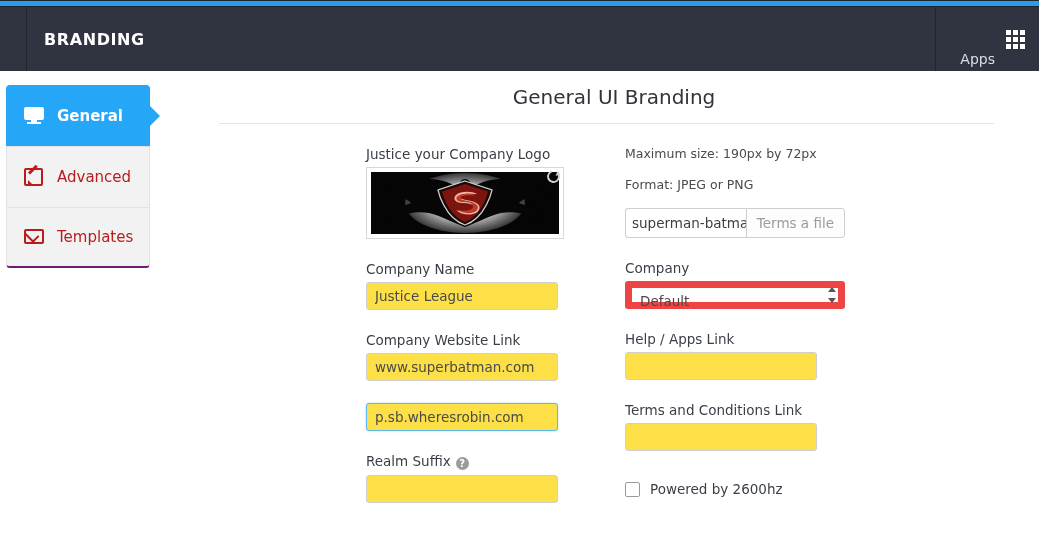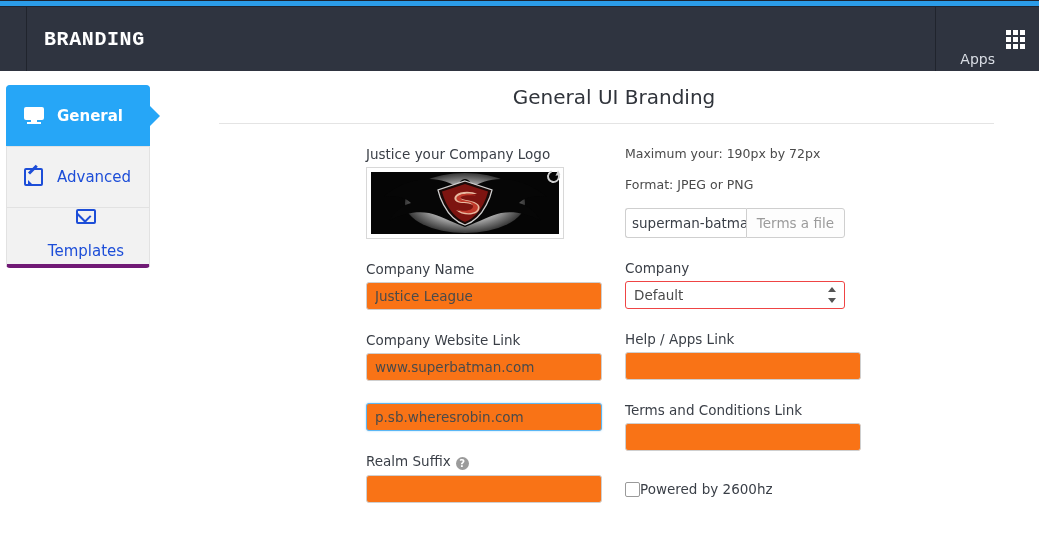--- a/index.html
+++ b/index.html
@@ -25,21 +25,21 @@
     position:absolute; left:0; top:7px; width:1039px; height:64px;
     background:#2f3440;
   }
   #header-left-divider {
     position:absolute; left:26px; top:0; width:1px; height:64px;
     background:#20242d;
   }
   #brand-title {
     position:absolute; left:44px; top:0; height:64px;
     display:flex; align-items:center;
-    color:#ffffff; font-size:20px; font-weight:bold; letter-spacing:0.6px;font-family:Liberation Mono, monospace;
+    color:#ffffff; font-size:16px; font-weight:bold; letter-spacing:0.6px;
   }
   #apps-divider {
     position:absolute; right:103px; top:0; width:1px; height:64px;
     background:#20242d;
   }
   #apps-btn {
     position:absolute; right:14px; top:0; height:64px;
     display:flex; align-items:center; gap:11px; cursor:pointer;
   }
   #apps-label { color:#d9dde4; font-size:14px;margin-top:40px; }
@@ -56,26 +56,26 @@
   }
   .nav-item {
     position:relative;
     height:61px;
     display:flex; align-items:center;
     padding-left:16px;
     gap:12px;
     background:#f2f2f2;
     border:1px solid #e2e2e2;
     border-bottom:none;
-    color:#1d4ed8;
+    color:#b91c1c;
     font-size:15px;
     cursor:pointer;
   }
   .nav-item:first-child { border-top-left-radius:4px; border-top-right-radius:4px; }
-  .nav-item:last-child  { border-bottom:4px solid #701a75; border-bottom-left-radius:4px; border-bottom-right-radius:4px;flex-direction:column; }
+  .nav-item:last-child  { border-bottom:2px solid #701a75; border-bottom-left-radius:4px; border-bottom-right-radius:4px; }
   .nav-item.active {
     background:#26a6f7; border-color:#26a6f7; color:#ffffff; font-weight:bold;
   }
   .nav-item.active::after {
     content:""; position:absolute; right:-11px; top:19px;
     width:0; height:0;
     border-top:11px solid transparent;
     border-bottom:11px solid transparent;
     border-left:11px solid #26a6f7;
   }
@@ -125,23 +125,23 @@
 
   #form-area { position:relative; margin-top:22px; }
 
   .col-left  { position:absolute; left:147px; top:0; width:225px; }
   .col-right { position:absolute; left:406px; top:0; width:235px; }
 
   .fld-label {
     font-size:13.5px; color:#3a3f47; margin-bottom:5px; display:block;
   }
   .txt-input {
-    width:236px; height:28px;
+    width:192px; height:28px;
     border:1px solid #cfcfcf; border-radius:3px;
-    background:#f97316; color:#4a4a4a;
+    background:#fde047; color:#4a4a4a;
     font-family:"DejaVu Sans", sans-serif; font-size:13.5px;
     padding:0 8px;
     outline:none;
   }
   .txt-input.focused { border-color:#5bb7f5; box-shadow:0 0 2px rgba(91,183,245,.6); }
   .field { margin-bottom:22px; }
 
   
   #logo-box {
     position:relative; width:198px; height:72px;
@@ -193,21 +193,21 @@
     flex:0 0 auto;
     border:1px solid #cfcfcf; border-radius:0 3px 3px 0;
     background:#fdfdfd; color:#9b9b9b; font-size:13.5px;
     padding:0 10px; line-height:28px; cursor:pointer;
   }
 
   
   .sel-wrap { position:relative; width:220px; }
   .sel-box {
     width:220px; height:28px;
-    border:1px solid #ef4444; border-radius:3px; background:#fff;
+    border:7px solid #ef4444; border-radius:3px; background:#fff;
     color:#4a4a4a; font-size:13.5px; padding:0 24px 0 8px; line-height:26px;
     cursor:pointer;
   }
   .sel-arrows {
     position:absolute; right:9px; top:6px; width:8px; height:16px;
     display:flex; flex-direction:column; justify-content:space-between;
     pointer-events:none;
   }
   .sel-arrows i { display:block; width:0; height:0; }
   .sel-arrows .up   { border-left:4px solid transparent; border-right:4px solid transparent; border-bottom:5px solid #555; }
@@ -215,21 +215,21 @@
 
   
   .help-icon {
     display:inline-block; width:13px; height:13px; border-radius:50%;
     background:#9b9b9b; color:#fff; font-size:10px; line-height:13px;
     text-align:center; vertical-align:-1px; margin-left:5px; cursor:pointer;
     font-weight:bold;
   }
 
   
-  #powered-row { display:flex; align-items:center; margin-top:30px; }
+  #powered-row { display:flex; align-items:center; gap:10px; margin-top:30px; }
   #powered-box {
     width:15px; height:15px; border:1px solid #9a9a9a; border-radius:2px;
     background:#fff; cursor:pointer; flex:0 0 15px;
   }
   #powered-label { font-size:13.5px; color:#3a3f47; }
 </style>
 </head>
 <body>
 
 <div id="top-strip"></div>
@@ -331,21 +331,21 @@
 
       <div class="field">
         <span class="fld-label"><span>Realm Suffix</span><span class="help-icon">?</span></span>
         <input class="txt-input" type="text" value="" style="">
       </div>
 
     </div>
 
     <div class="col-right">
 
-      <div class="meta-line">Maximum your: 190px by 72px</div>
+      <div class="meta-line">Maximum size: 190px by 72px</div>
       <div class="meta-line">Format: JPEG or PNG</div>
 
       <div id="file-row">
         <div id="file-name">superman-batman-j</div>
         <div id="file-btn">Terms a file</div>
       </div>
 
       <div class="field">
         <span class="fld-label">Company</span>
         <div class="sel-wrap">

